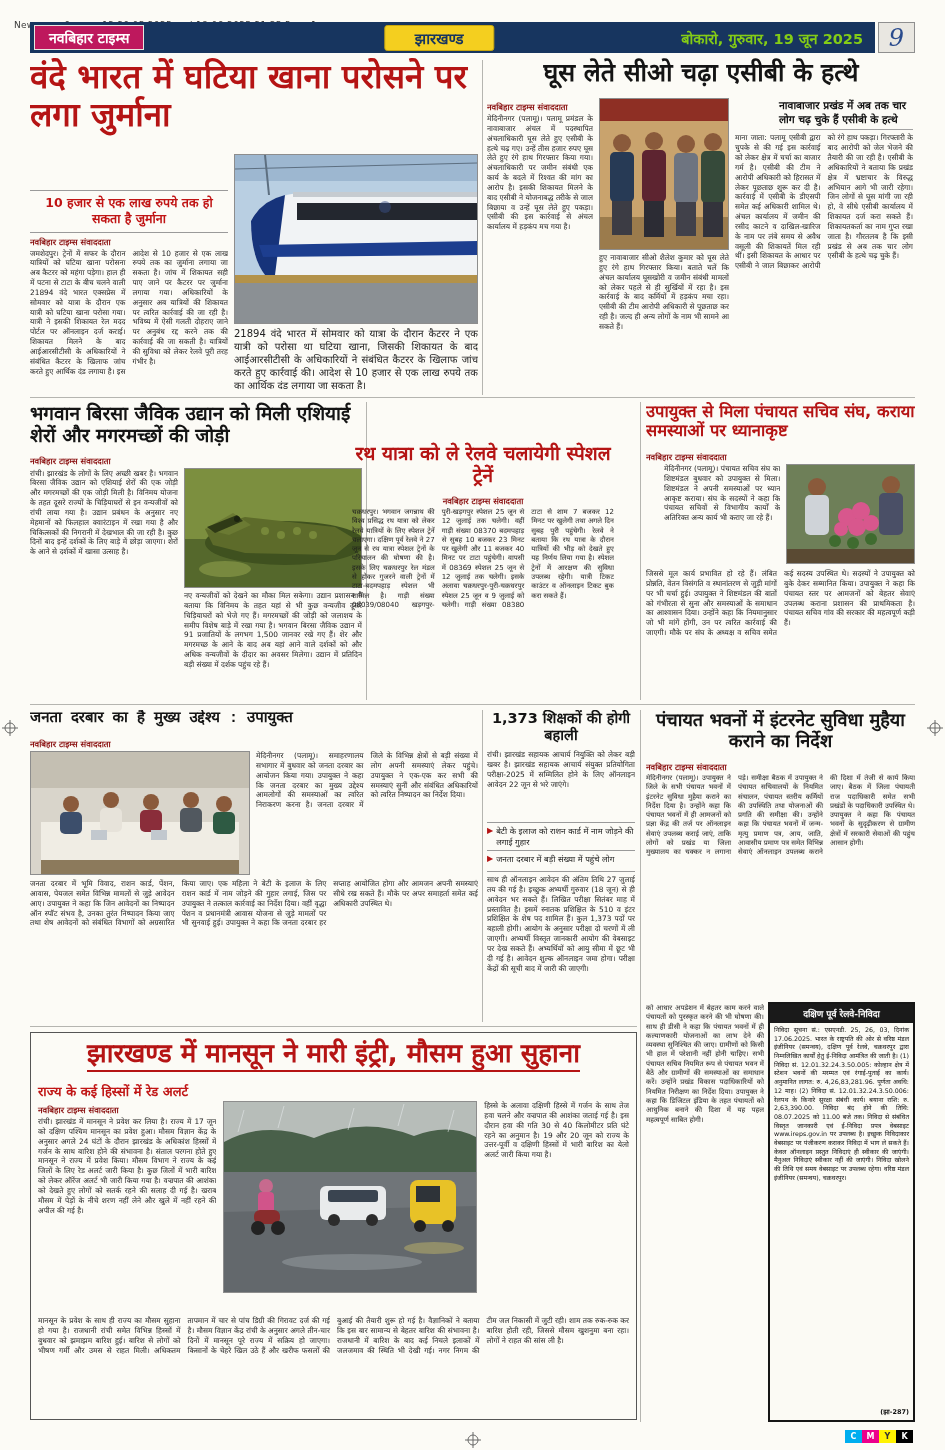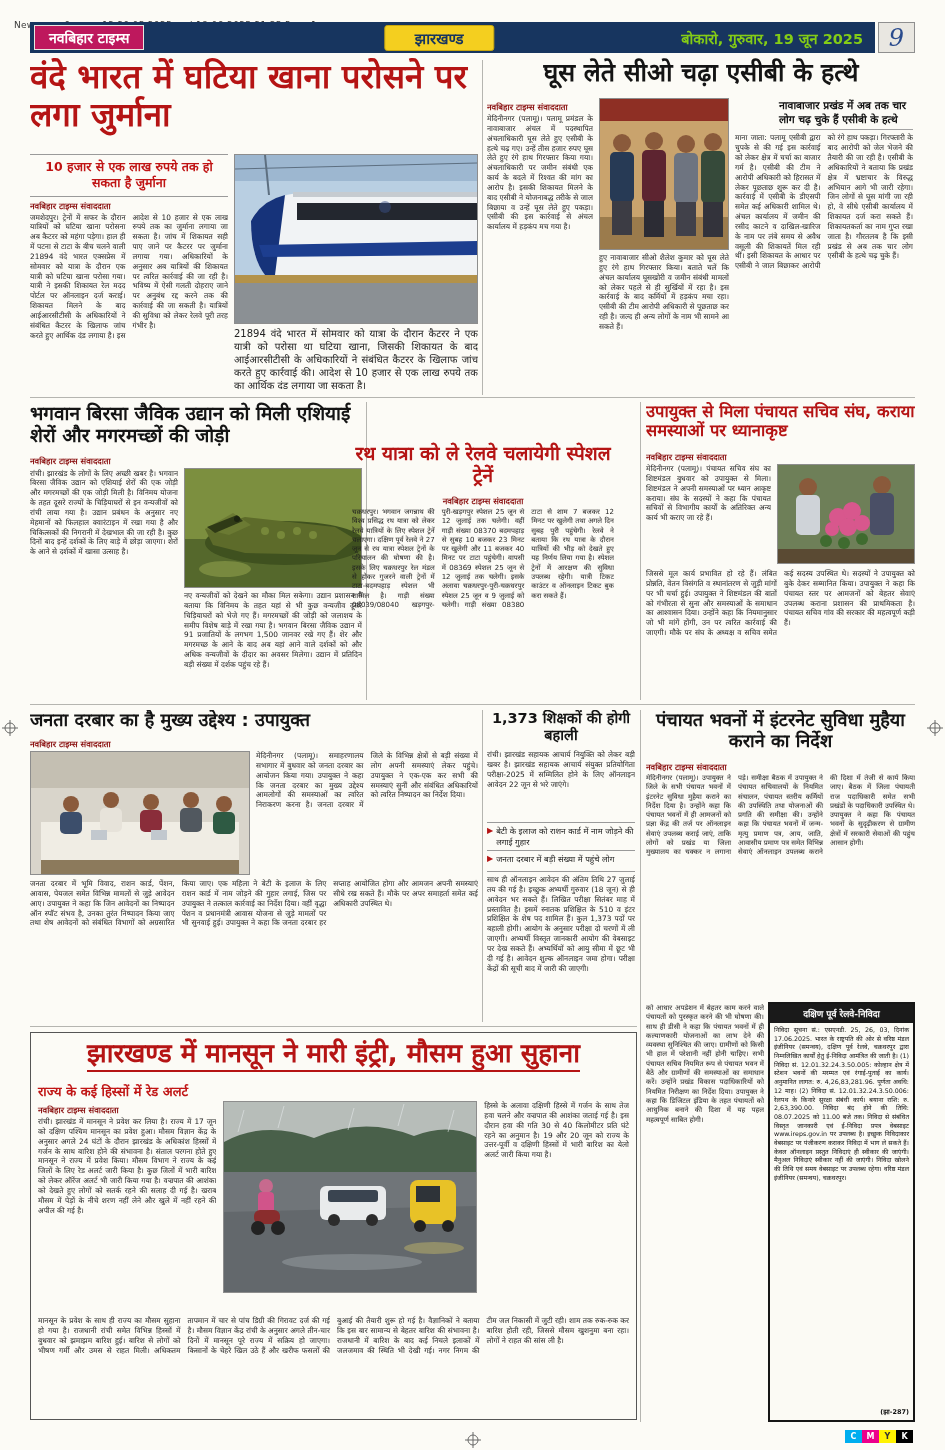--- a/index.html
+++ b/index.html
@@ -19,21 +19,21 @@
   .art { position:absolute; overflow:hidden; }
   .hl { font-weight:bold; color:#141414; line-height:1.16; overflow:hidden; }
   .hl.red { color:#b51414; }
   .byline { font-size:8.3px; font-weight:bold; color:#8d1515; margin:3px 0 2px; }
   .byline.center { text-align:center; }
   .body { font-size:7.4px; line-height:1.33; color:#1d1d1d; text-align:justify; overflow:hidden; column-gap:7px; }
   .cap { font-size:10px; line-height:1.3; color:#222; text-align:justify; overflow:hidden; }
   .photo { border:1px solid #8d8d8d; background:#ddd; overflow:hidden; line-height:0; }
   .photo svg { display:block; }
 
-  .subhead-box { border-top:1.5px solid #9a9a9a; border-bottom:1.5px solid #9a9a9a; color:#c01414; font-weight:bold; font-size:12.5px; line-height:1.3; text-align:center; padding:4px 2px; }
+  .subhead-box { border-top:1.5px solid #9a9a9a; border-bottom:1.5px solid #9a9a9a; color:#c01414; font-weight:bold; font-size:12.5px; line-height:1.3; text-align:center; padding:4px 2px;margin-top:36px; }
 
   .hline { position:absolute; height:1px; background:#b5b5b0; }
   .vline { position:absolute; width:1px; background:#b5b5b0; }
 
   .highlight-item { display:flex; gap:3px; border-top:1px solid #9a9a9a; padding:3px 0; }
   .highlight-item .arrow { color:#b51414; font-size:8px; line-height:1.2; }
   .highlight-item .txt { font-size:8.2px; font-weight:normal; color:#161616; line-height:1.3; }
 
   .monsoon-box { border:1.5px solid #555; padding:5px 7px; }
   .monsoon-hl-wrap { text-align:center; }
@@ -190,21 +190,21 @@
   <div class="art" style="left:352px; top:402px; width:262px; height:298px;margin-top:40px;">
     <div class="hl red" style="font-size:19px; text-align:center; height:50px;">रथ यात्रा को ले रेलवे चलायेगी स्पेशल ट्रेनें</div>
     <div class="byline center">नवबिहार टाइम्स संवाददाता</div>
     <div class="body" style="column-count:3; font-size:7px; height:228px;">चक्रधरपुर। भगवान जगन्नाथ की विश्व प्रसिद्ध रथ यात्रा को लेकर रेलवे यात्रियों के लिए स्पेशल ट्रेनें चलाएगा। दक्षिण पूर्व रेलवे ने 27 जून से रथ यात्रा स्पेशल ट्रेनों के परिचालन की घोषणा की है। इसके लिए चक्रधरपुर रेल मंडल से होकर गुजरने वाली ट्रेनों में टाटा-बदमपहाड़ स्पेशल भी शामिल है। गाड़ी संख्या 08039/08040 खड़गपुर-पुरी-खड़गपुर स्पेशल 25 जून से 12 जुलाई तक चलेगी। वहीं गाड़ी संख्या 08370 बदमपहाड़ से सुबह 10 बजकर 23 मिनट पर खुलेगी और 11 बजकर 40 मिनट पर टाटा पहुंचेगी। वापसी में 08369 स्पेशल 25 जून से 12 जुलाई तक चलेगी। इसके अलावा चक्रधरपुर-पुरी-चक्रधरपुर स्पेशल 25 जून व 9 जुलाई को चलेगी। गाड़ी संख्या 08380 टाटा से शाम 7 बजकर 12 मिनट पर खुलेगी तथा अगले दिन सुबह पुरी पहुंचेगी। रेलवे ने बताया कि रथ यात्रा के दौरान यात्रियों की भीड़ को देखते हुए यह निर्णय लिया गया है। स्पेशल ट्रेनों में आरक्षण की सुविधा उपलब्ध रहेगी। यात्री टिकट काउंटर व ऑनलाइन टिकट बुक करा सकते हैं।</div>
   </div>
 
   <div class="art" style="left:646px; top:402px; width:269px; height:298px;">
     <div class="hl red" style="font-size:16.5px; height:46px;">उपायुक्त से मिला पंचायत सचिव संघ, कराया समस्याओं पर ध्यानाकृष्ट</div>
     <div class="byline">नवबिहार टाइम्स संवाददाता</div>
     <div style="display:flex; gap:6px;">
-      <div class="body" style="width:125px; height:102px;">मेदिनीनगर (पलामू)। पंचायत सचिव संघ का शिष्टमंडल बुधवार को उपायुक्त से मिला। शिष्टमंडल ने अपनी समस्याओं पर ध्यान आकृष्ट कराया। संघ के सदस्यों ने कहा कि पंचायत सचिवों से विभागीय कार्यों के अतिरिक्त अन्य कार्य भी कराए जा रहे हैं।</div>
+      <div class="body" style="width:125px; height:102px;margin-left:18px;">मेदिनीनगर (पलामू)। पंचायत सचिव संघ का शिष्टमंडल बुधवार को उपायुक्त से मिला। शिष्टमंडल ने अपनी समस्याओं पर ध्यान आकृष्ट कराया। संघ के सदस्यों ने कहा कि पंचायत सचिवों से विभागीय कार्यों के अतिरिक्त अन्य कार्य भी कराए जा रहे हैं।</div>
       <div class="photo" style="width:138px; height:100px;">
         <svg width="136" height="98" viewBox="0 0 136 98">
           <rect width="136" height="98" fill="#6e7f58"></rect>
           <circle cx="30" cy="22" r="9" fill="#8a5a3b"></circle>
             <rect x="18" y="30" width="24" height="40" rx="5" fill="#cfd3d8"></rect>
           <circle cx="104" cy="20" r="9" fill="#8a5a3b"></circle>
             <rect x="92" y="28" width="24" height="42" rx="5" fill="#4a4f66"></rect>
           <g fill="#d8578d">
               <circle cx="60" cy="52" r="9"></circle>
               <circle cx="74" cy="46" r="9"></circle>
@@ -218,21 +218,21 @@
               <circle cx="84" cy="74" r="6"></circle>
             </g>
           <rect y="84" width="136" height="14" fill="#5a4a33"></rect>
         </svg>
       </div>
     </div>
     <div class="body" style="column-count:2; margin-top:3px; height:128px;">जिससे मूल कार्य प्रभावित हो रहे हैं। लंबित प्रोन्नति, वेतन विसंगति व स्थानांतरण से जुड़ी मांगों पर भी चर्चा हुई। उपायुक्त ने शिष्टमंडल की बातों को गंभीरता से सुना और समस्याओं के समाधान का आश्वासन दिया। उन्होंने कहा कि नियमानुसार जो भी मांगें होंगी, उन पर त्वरित कार्रवाई की जाएगी। मौके पर संघ के अध्यक्ष व सचिव समेत कई सदस्य उपस्थित थे। सदस्यों ने उपायुक्त को बुके देकर सम्मानित किया। उपायुक्त ने कहा कि पंचायत स्तर पर आमजनों को बेहतर सेवाएं उपलब्ध कराना प्रशासन की प्राथमिकता है। पंचायत सचिव गांव की सरकार की महत्वपूर्ण कड़ी हैं।</div>
   </div>
 
   <div class="art" style="left:30px; top:710px; width:448px; height:312px;">
-    <div class="hl" style="font-size:18px; height:25px;">जनता दरबार का है मुख्य उद्देश्य : उपायुक्त</div>
+    <div class="hl" style="font-size:15px; height:25px;font-family:Liberation Mono, monospace;">जनता दरबार का है मुख्य उद्देश्य : उपायुक्त</div>
     <div class="byline">नवबिहार टाइम्स संवाददाता</div>
     <div style="display:flex; gap:6px;">
       <div class="photo" style="width:220px; height:124px;">
         <svg width="218" height="122" viewBox="0 0 218 122">
           <rect width="218" height="122" fill="#d9d5cb"></rect>
           <rect width="218" height="36" fill="#c4bfb2"></rect>
           <rect x="10" y="70" width="198" height="40" fill="#f0ede4"></rect>
           <rect x="10" y="108" width="198" height="14" fill="#8c7a5c"></rect>
           <g>
             <circle cx="40" cy="52" r="8" fill="#8a5a3b"></circle>

